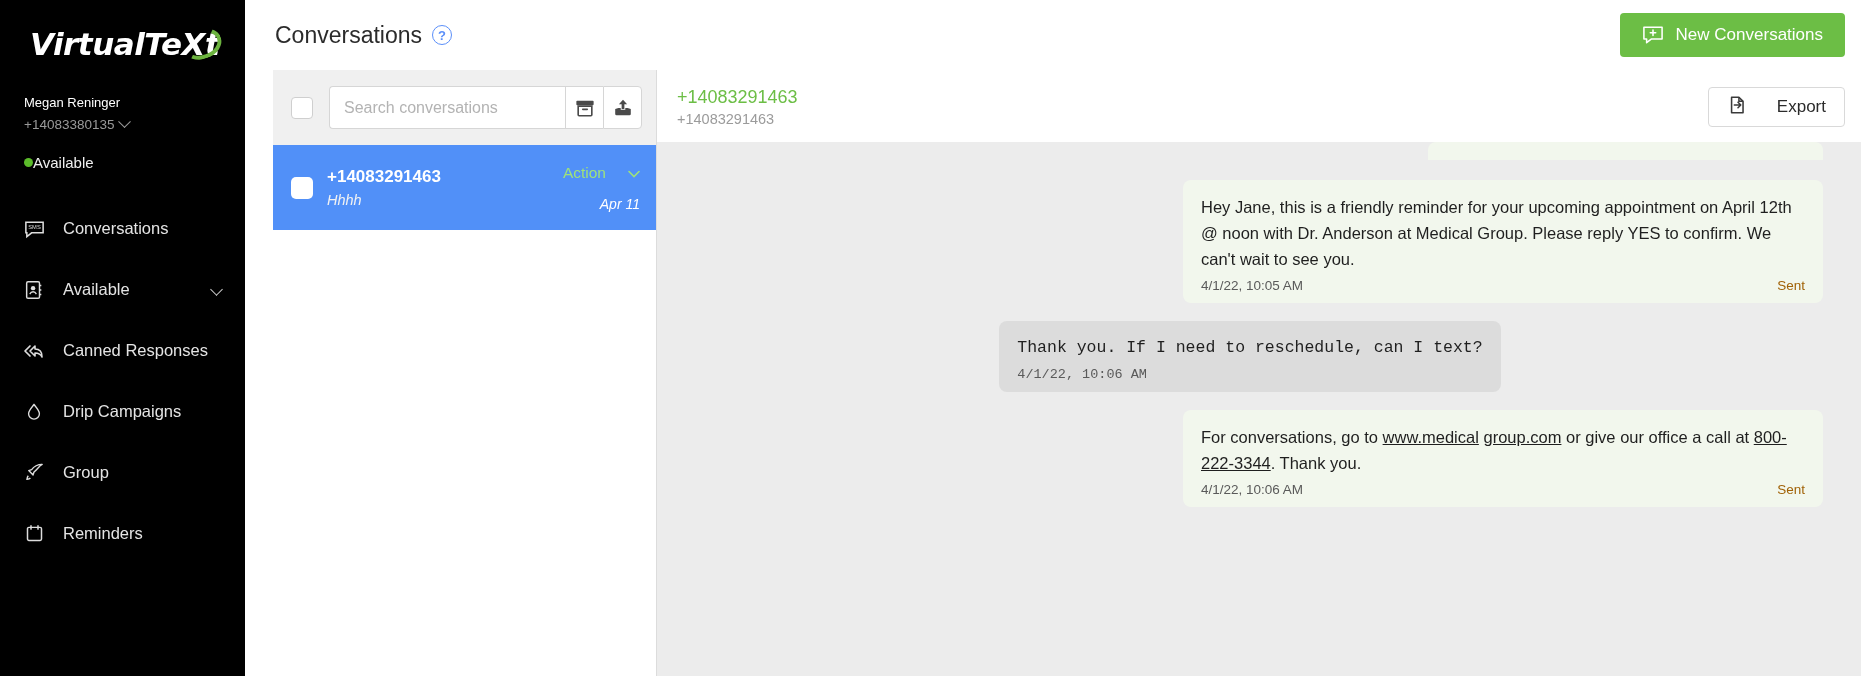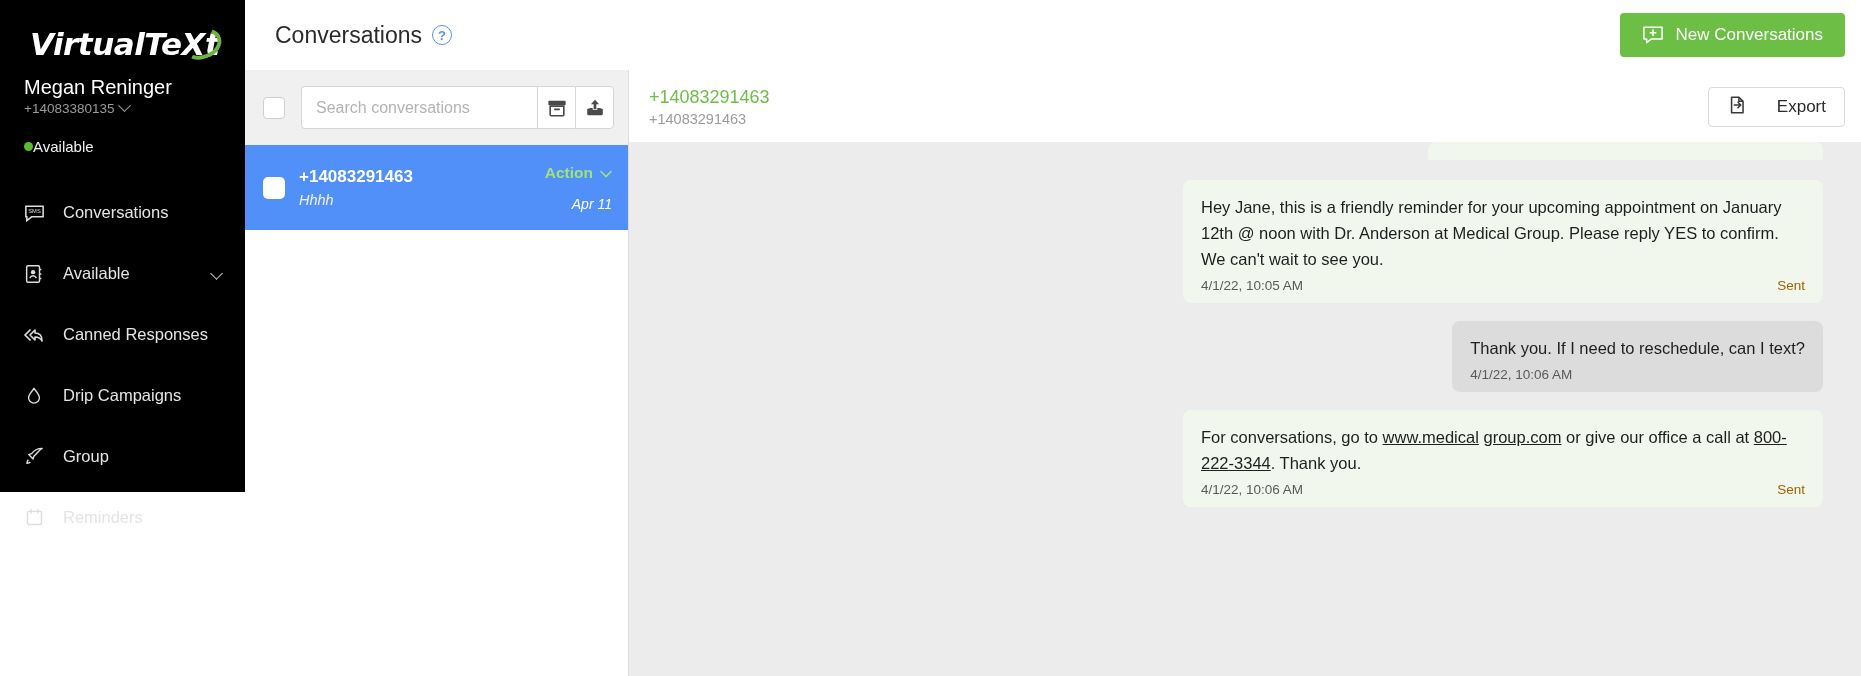--- a/index.html
+++ b/index.html
@@ -5,41 +5,41 @@
   * { box-sizing: border-box; margin: 0; padding: 0; }
   html, body {
     width: 1861px; height: 676px;
     font-family: "Liberation Sans", sans-serif;
     background: #ffffff; overflow: hidden;
   }
   .app { display: flex; width: 1861px; height: 676px; }
 
   
   .sidebar {
-    width: 245px; min-width: 245px; height: 492px;
+    width: 245px; min-width: 245px; height: 676px;
     background: #000000; color: #e8e8e8;
     display: flex; flex-direction: column;
   }
   .logo-wrap { padding: 26px 0 0 30px; height: 78px; }
   .logo {
     font-family: "DejaVu Sans", sans-serif;
     font-size: 31px; font-weight: 800; font-style: italic;
     letter-spacing: -0.5px; color: #ffffff; position: relative;
     display: inline-block; white-space: nowrap;
   }
   .logo .swoosh {
     position: absolute; right: -3px; top: 3px;
     width: 40px; height: 30px;
     border: 4px solid #6cb33f; border-radius: 50%;
     border-left-color: transparent; border-top-color: transparent;
     transform: rotate(-20deg); z-index: 0;
   }
   .logo .x { position: relative; z-index: 2; color:#ffffff; }
   .user-block { padding: 12px 0 0 24px; }
-  .user-name { font-size: 20px; color: #ffffff; font-weight: 400; line-height: 26px; }
+  .user-name { font-size: 13px; color: #ffffff; font-weight: 400; line-height: 26px; }
   .user-phone {
     font-size: 13.5px; color: #9a9a9a; margin-top: 1px;
     display: flex; align-items: center; gap: 6px;
   }
   .chev-sm { width: 9px; height: 9px; border-right: 1.6px solid #9a9a9a; border-bottom: 1.6px solid #9a9a9a; transform: rotate(45deg) translate(-2px,-2px); }
   .status-row { display: flex; align-items: center; padding: 22px 0 0 24px; }
   .status-dot { width: 9px; height: 9px; border-radius: 50%; background: #5bbb2a; }
   .status-text { font-size: 15px; color: #f0f0f0; }
 
   .nav { margin-top: 27px; display: flex; flex-direction: column; }
@@ -66,21 +66,21 @@
     font-size: 13px; font-weight: 700; display: flex;
     align-items: center; justify-content: center; cursor: pointer;
   }
   .new-conv-btn {
     background: #6cbe45; color: #fff; border: none; border-radius: 4px;
     height: 44px; padding: 0 22px; display: flex; align-items: center; gap: 12px;
     font-size: 17px; cursor: pointer;
   }
   .bubble-plus { width: 22px; height: 20px; position: relative; flex:none; }
 
-  .body-row { flex: 1; display: flex; min-height: 0; }
+  .body-row { flex: 1; display: flex; min-height: 0; padding-left: 28px; }
 
   
   .conv-panel {
     width: 384px; min-width: 384px; background: #f0f0f0;
     border-right: 1px solid #dcdcdc; display: flex; flex-direction: column;
   }
   .conv-toolbar { height: 75px; display: flex; align-items: center; gap: 0; padding: 0 14px 0 18px; }
   .cb {
     width: 22px; height: 22px; border: 1px solid #cfcfcf;
     background: #fff; border-radius: 4px; flex: none; cursor: pointer;
@@ -104,40 +104,40 @@
   .conv-item {
     background: #5190f8; color: #fff; height: 85px;
     display: flex; align-items: center; padding: 0 16px 0 18px; gap: 14px;
     cursor: pointer;
   }
   .conv-cb { width: 22px; height: 22px; border-radius: 5px; background: #fff; flex: none; cursor: pointer; }
   .conv-main { flex: 1; min-width: 0; }
   .conv-name { font-size: 17px; font-weight: 700; line-height: 24px; }
   .conv-preview { font-size: 14.5px; font-style: italic; color: #f2f2f2; line-height: 22px; }
   .conv-right { text-align: right; }
-  .conv-action { color: #9fe27a; font-size: 15.5px; display: flex; align-items: center; gap: 7px; justify-content: flex-end; cursor: pointer; font-weight: bold; }
+  .conv-action { color: #9fe27a; font-size: 15.5px; display: flex; align-items: center; gap: 22px; justify-content: flex-end; cursor: pointer; }
   .conv-date { font-size: 14px; font-style: italic; color: #ffffff; margin-top: 14px; }
 
   
   .thread { flex: 1; display: flex; flex-direction: column; min-width: 0; background: #ffffff; }
   .thread-head {
     height: 72px; min-height:72px; display: flex; align-items: center;
     justify-content: space-between; padding: 10px 16px 8px 20px; background: #fff;
   }
   .th-num { font-size: 18px; color: #6cbe45; line-height: 24px; }
   .th-sub { font-size: 14.5px; color: #9b9b9b; line-height: 20px; }
   .export-btn {
     border: 1px solid #d9d9d9; background: #fff; border-radius: 4px;
     height: 40px; padding: 0 18px; display: flex; align-items: center; gap: 28px;
     font-size: 17px; color: #2b2b2b; cursor: pointer;
   }
   .messages { flex: 1; background: #ececec; padding: 0 38px 0 20px; overflow: hidden; }
   .msg-row { display: flex; margin-bottom: 18px; }
   .msg-row.out { justify-content: flex-end; }
-  .msg-row.in { justify-content: flex-end; }
+  .msg-row.in { justify-content: center; font-family: Liberation Mono, monospace; }
   .bubble { max-width: 640px; border-radius: 8px; padding: 14px 18px 10px 18px; }
   .bubble.out { background: #f2f7ed; }
   .bubble.in { background: #dcdcdc; }
   .bubble .text { font-size: 16.5px; color: #1f1f1f; line-height: 26px; }
   .bubble .meta { display: flex; justify-content: space-between; align-items: center; margin-top: 6px; }
   .bubble .time { font-size: 13.5px; color: #5a5a5a; }
   .bubble .sent { font-size: 13.5px; color: #a16207; }
   .bubble a { color: #1f1f1f; text-decoration: underline; }
   .partial-top { height: 20px; }
 </style>
@@ -306,21 +306,21 @@
           </button>
         </div>
 
         <div class="messages">
           <div class="msg-row out partial-top">
             <div class="bubble out" style="height:18px;padding:0;width:395px;border-radius:8px 8px 0 0;"></div>
           </div>
 
           <div class="msg-row out">
             <div class="bubble out">
-              <div class="text">Hey Jane, this is a friendly reminder for your upcoming appointment on January 12th @ noon with Dr. Anderson at Medical Group. Please reply YES to confirm. We can't wait to see you.</div>
+              <div class="text">Hey Jane, this is a friendly reminder for your upcoming appointment on April 12th @ noon with Dr. Anderson at Medical Group. Please reply YES to confirm. We can't wait to see you.</div>
               <div class="meta">
                 <span class="time">4/1/22, 10:05 AM</span>
                 <span class="sent">Sent</span>
               </div>
             </div>
           </div>
 
           <div class="msg-row in">
             <div class="bubble in" style="max-width:660px;">
               <div class="text">Thank you. If I need to reschedule, can I text?</div>

